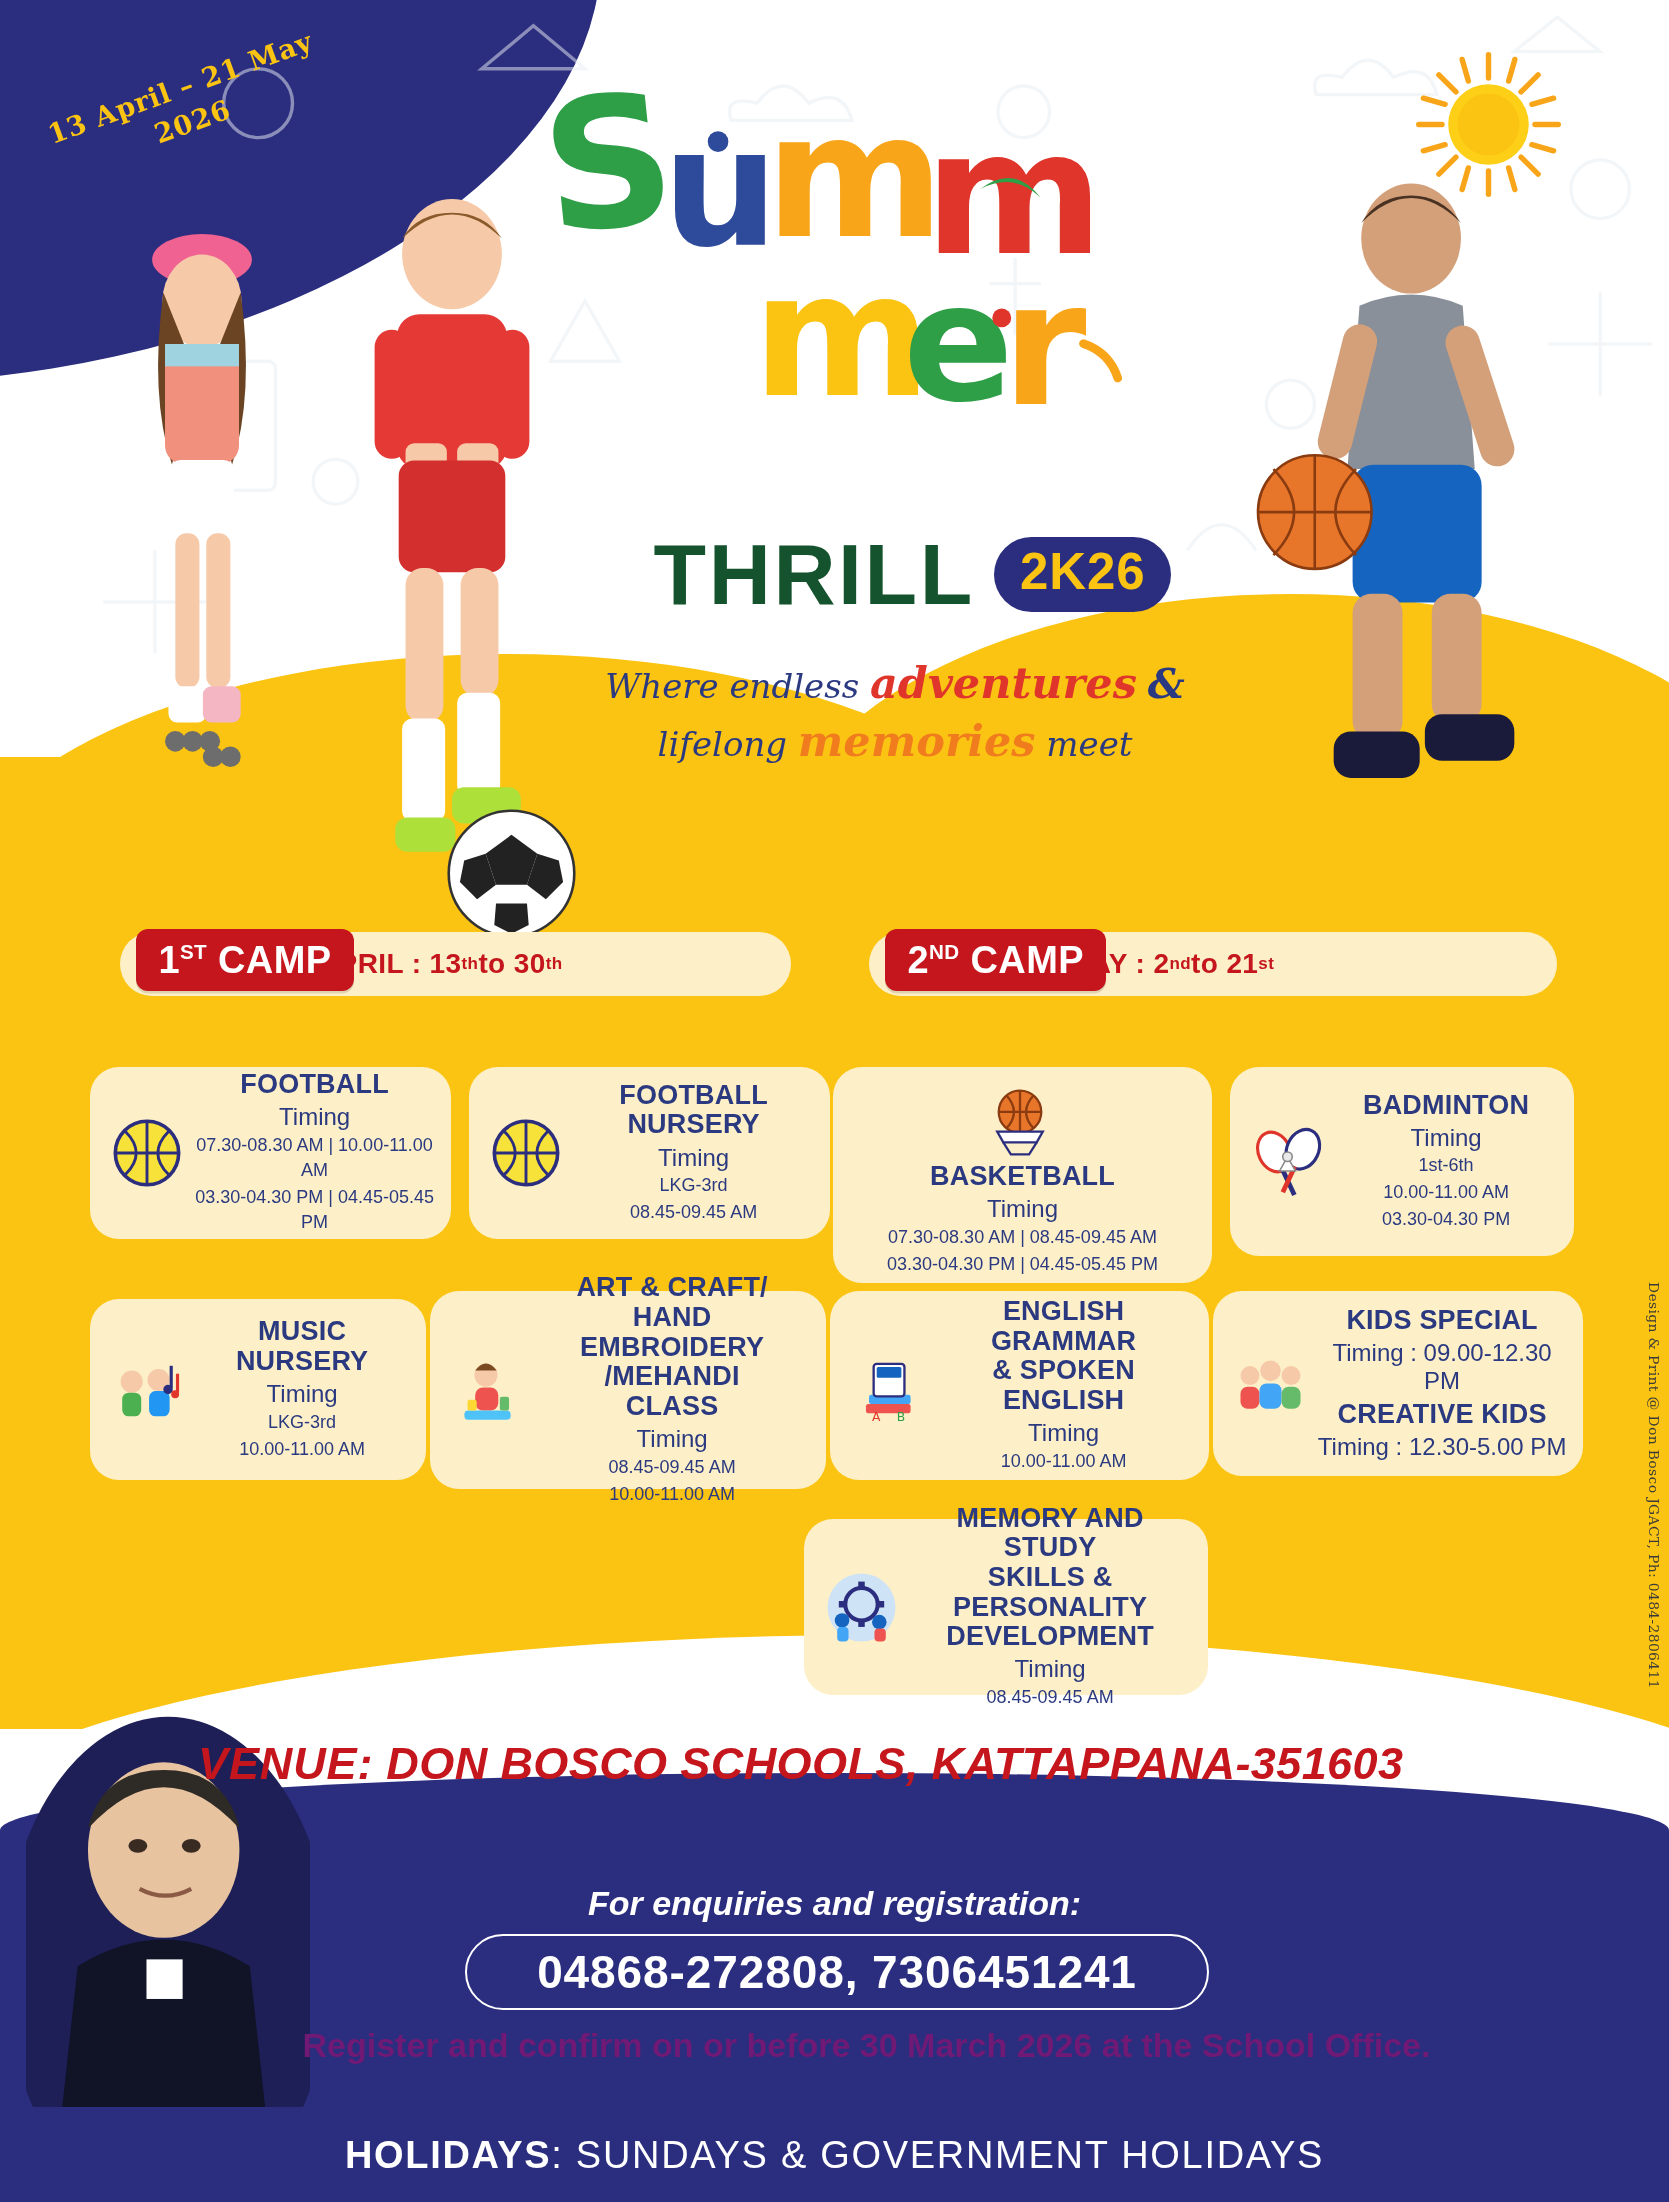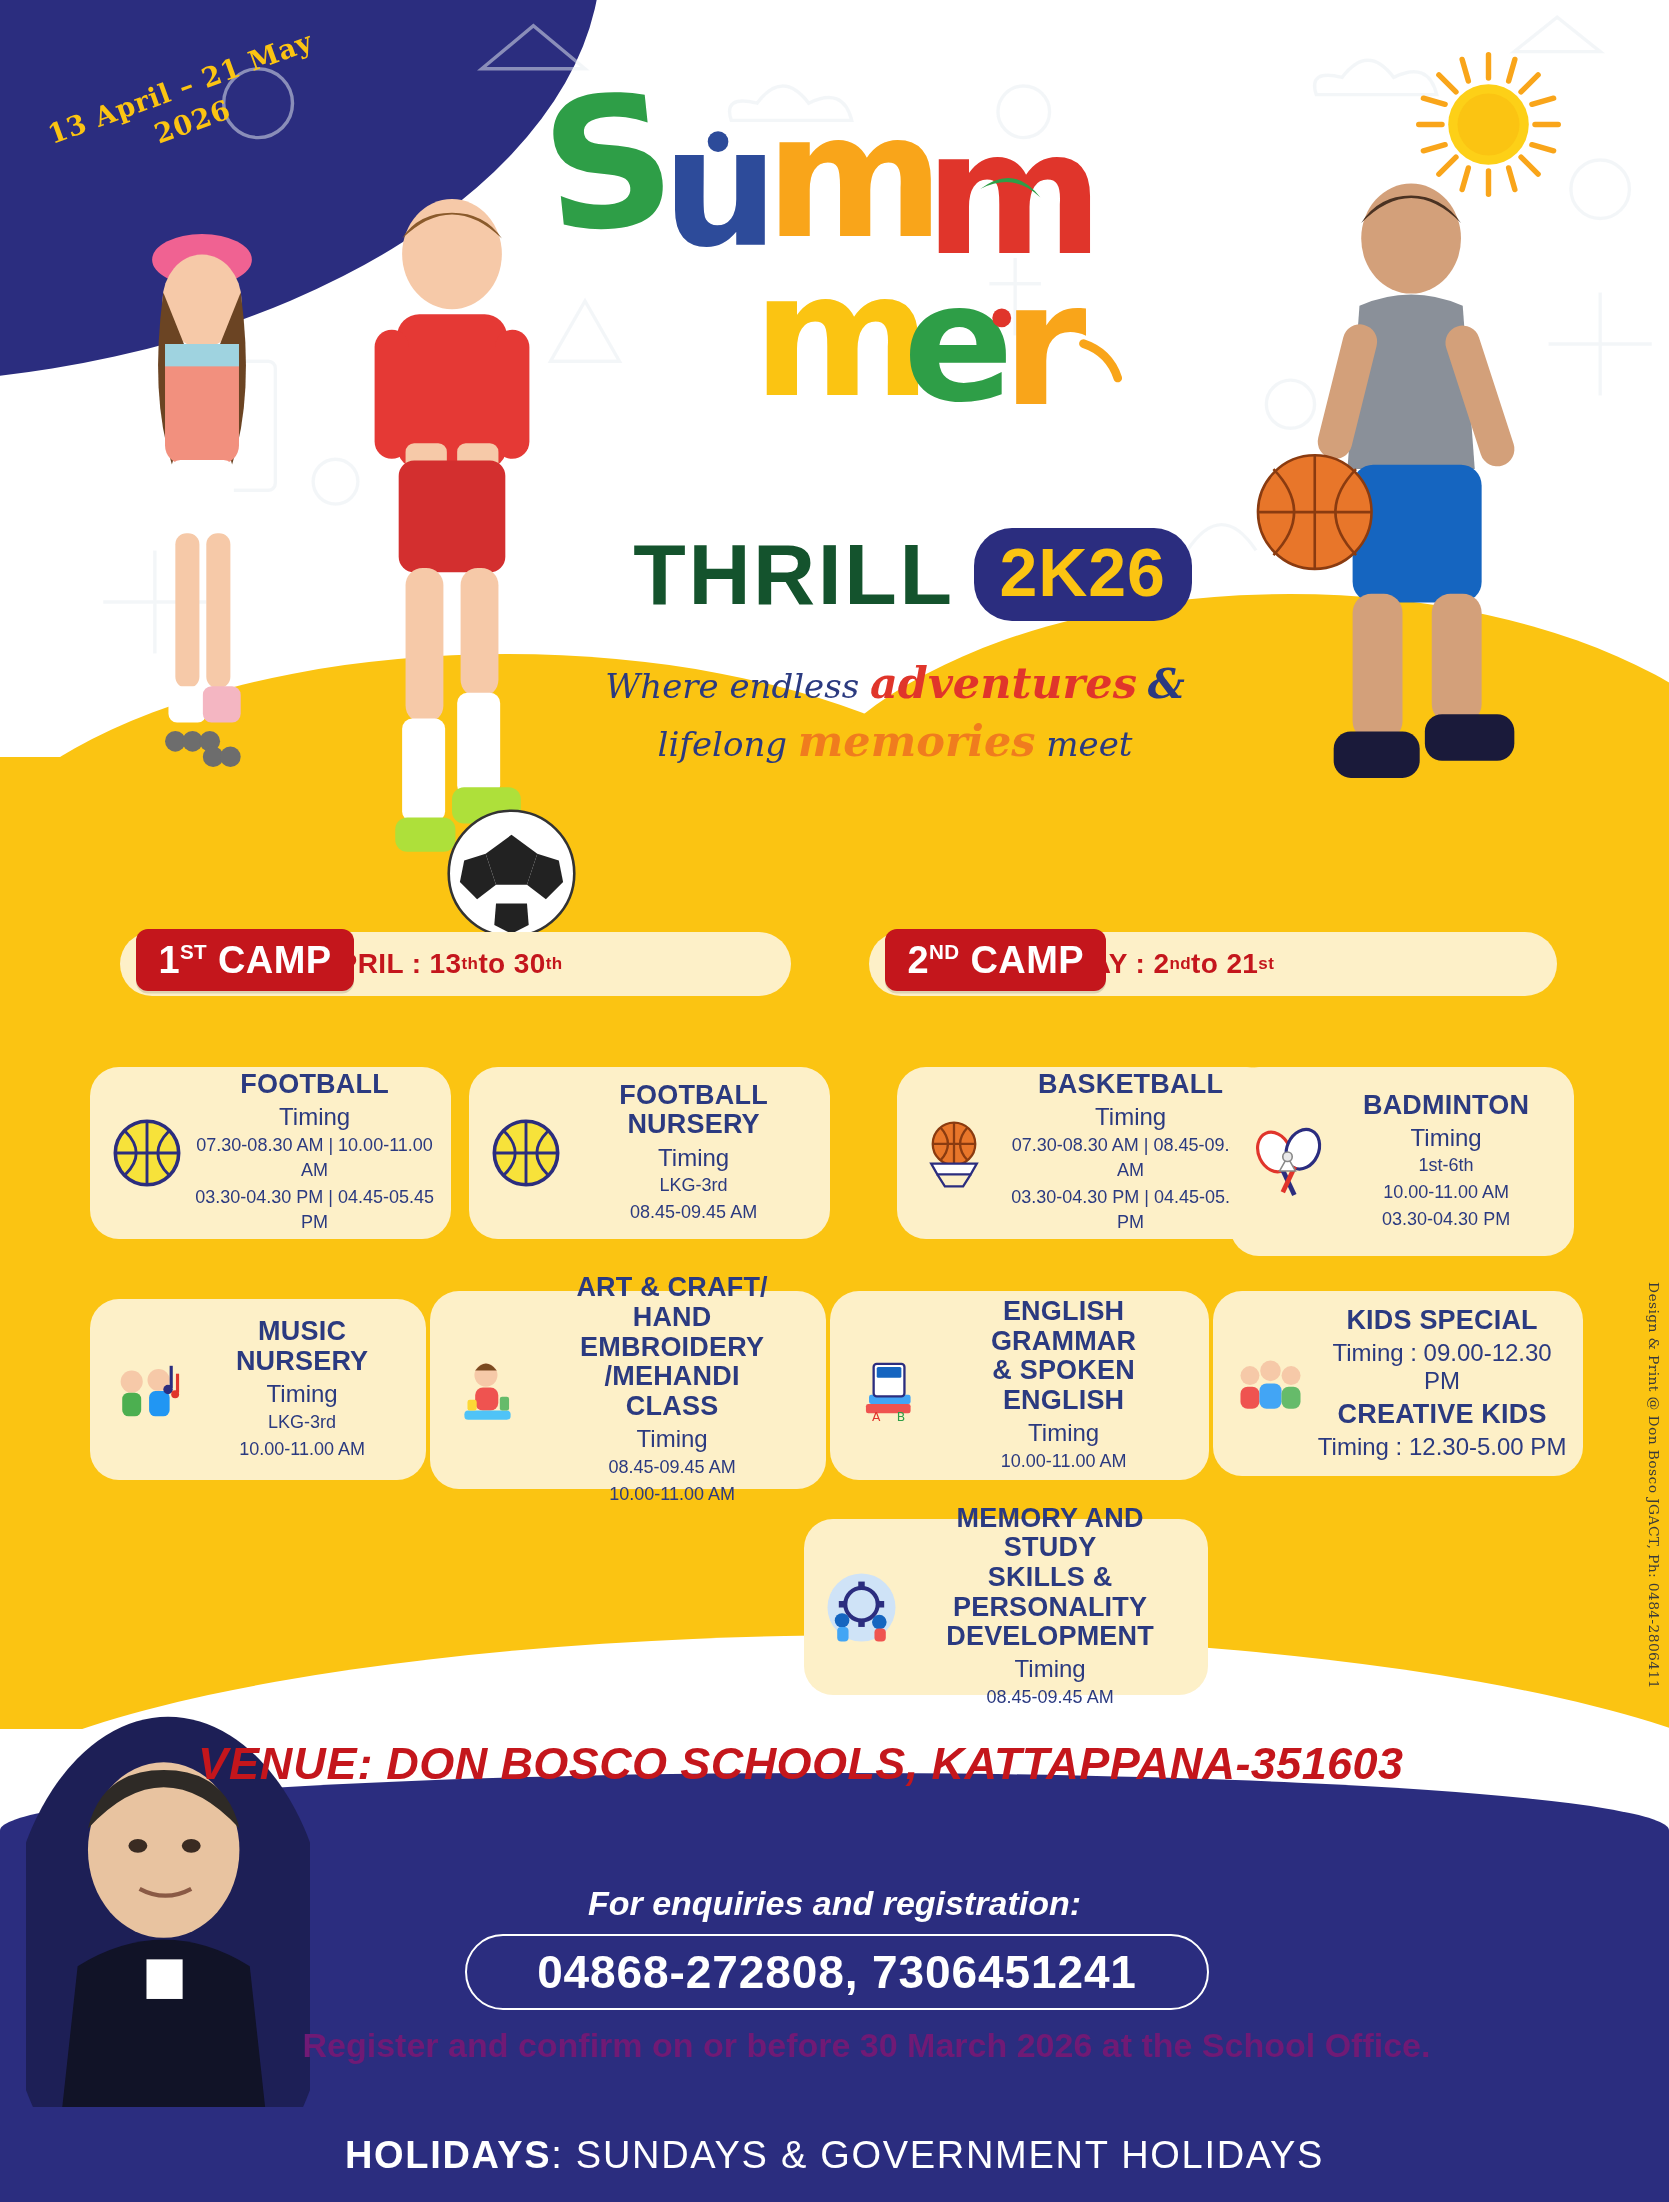--- a/index.html
+++ b/index.html
@@ -167,21 +167,21 @@
     font-weight: bold;
     font-size: 86px;
     color: #14532d;
     letter-spacing: 2.6px;
   }
   .thrill-badge {
     background: #2b2d7f;
     color: #fbc412;
     font-family: "Liberation Sans", sans-serif;
     font-weight: bold;
-    font-size: 68px;
+    font-size: 51px;
     padding: 5.2px 26px 10.3px 26px;
     border-radius: 38px;
     letter-spacing: 0.9px;
   }
   .tagline {
     position: absolute;
     left: 551px;
     top: 654px;
     width: 688px;
     text-align: center;
@@ -588,21 +588,21 @@
       <div class="card-title">
         <span>FOOTBALL</span><br>
         <span>NURSERY</span>
       </div>
       <div class="card-sub">Timing</div>
       <div class="card-time">LKG-3rd</div>
       <div class="card-time">08.45-09.45 AM</div>
     </div>
   </div>
 
-  <div class="card" style="left:897px; top:1067px; width:379px; height:172px;">
+  <div class="card" style="left:833px; top:1067px; width:379px; height:216px;flex-direction:column;">
     <div class="card-icon">
       <svg viewBox="0 0 100 100" width="76" height="76">
         <circle cx="50" cy="38" r="28" fill="#e8762a" stroke="#8a3b10" stroke-width="3"></circle>
         <path d="M22 38h56M50 10v56M32 16q20 22 0 44M68 16q-20 22 0 44" stroke="#8a3b10" stroke-width="3" fill="none"></path>
         <path d="M20 64h60l-8 14H28z" fill="#ffffff" stroke="#2b2d7f" stroke-width="3"></path>
         <path d="M28 78l10 16h24l10-16" fill="none" stroke="#2b2d7f" stroke-width="3"></path>
       </svg>
     </div>
     <div class="card-body">
       <div class="card-title">BASKETBALL</div>

